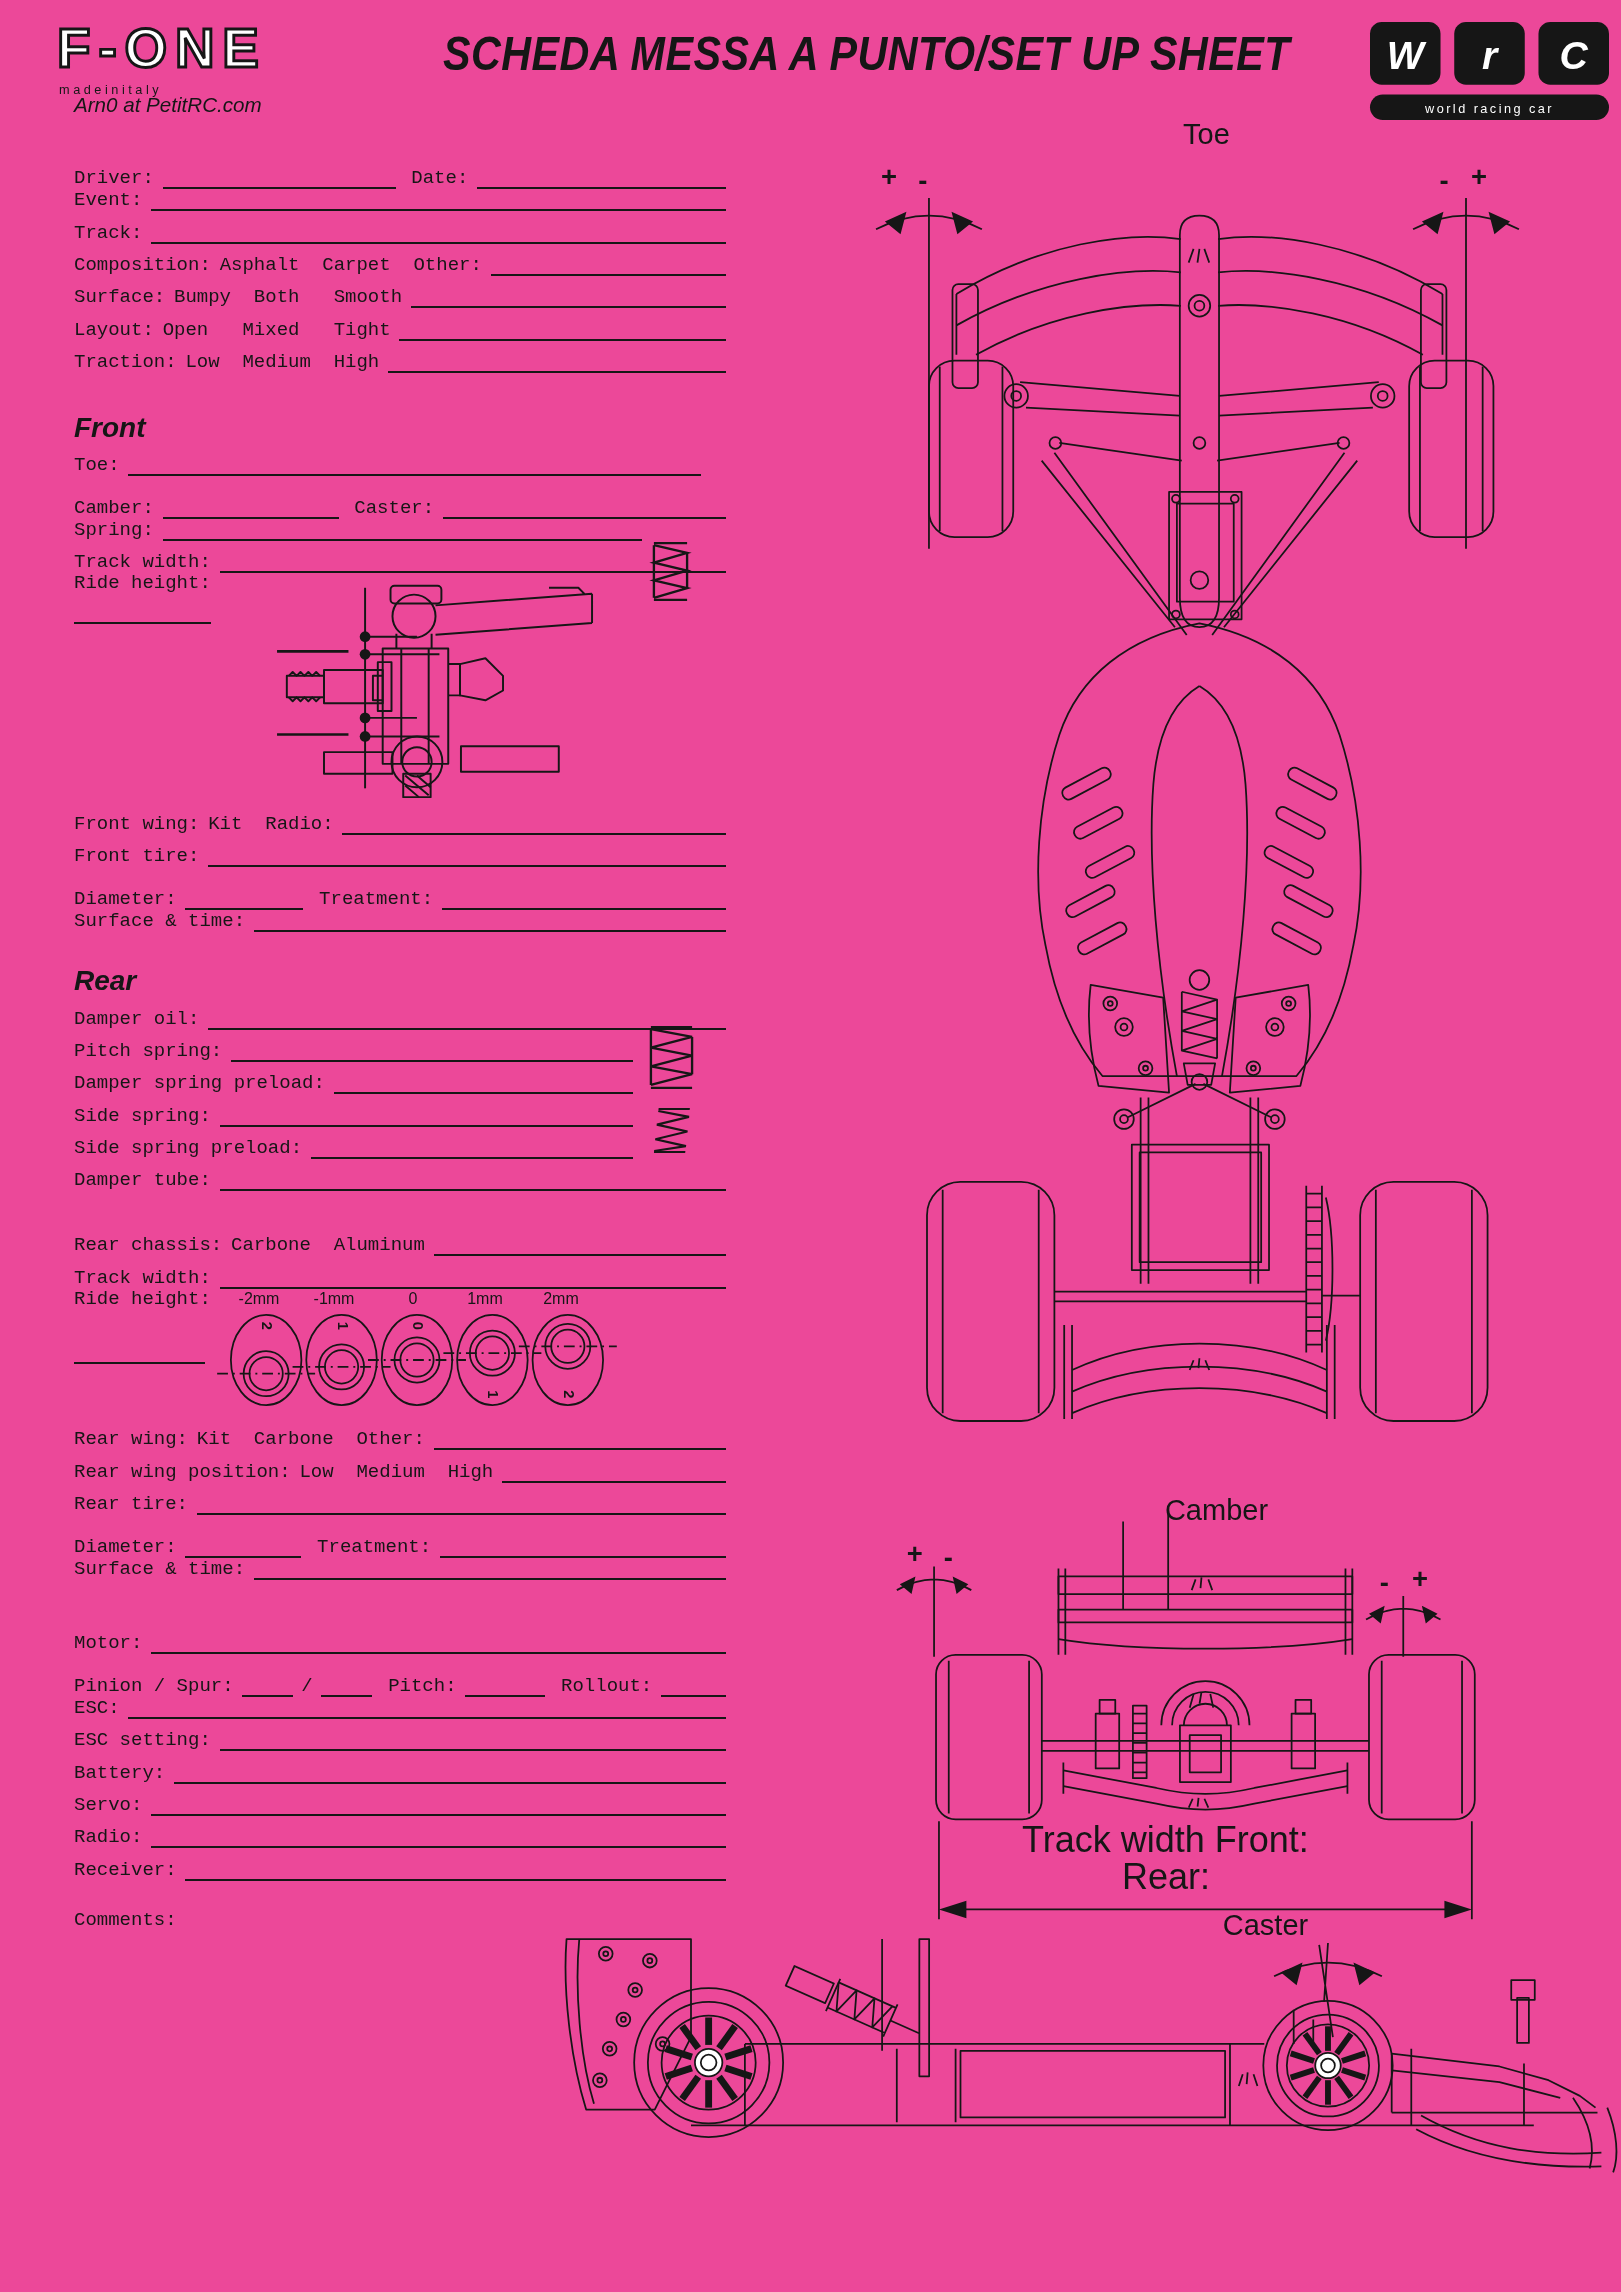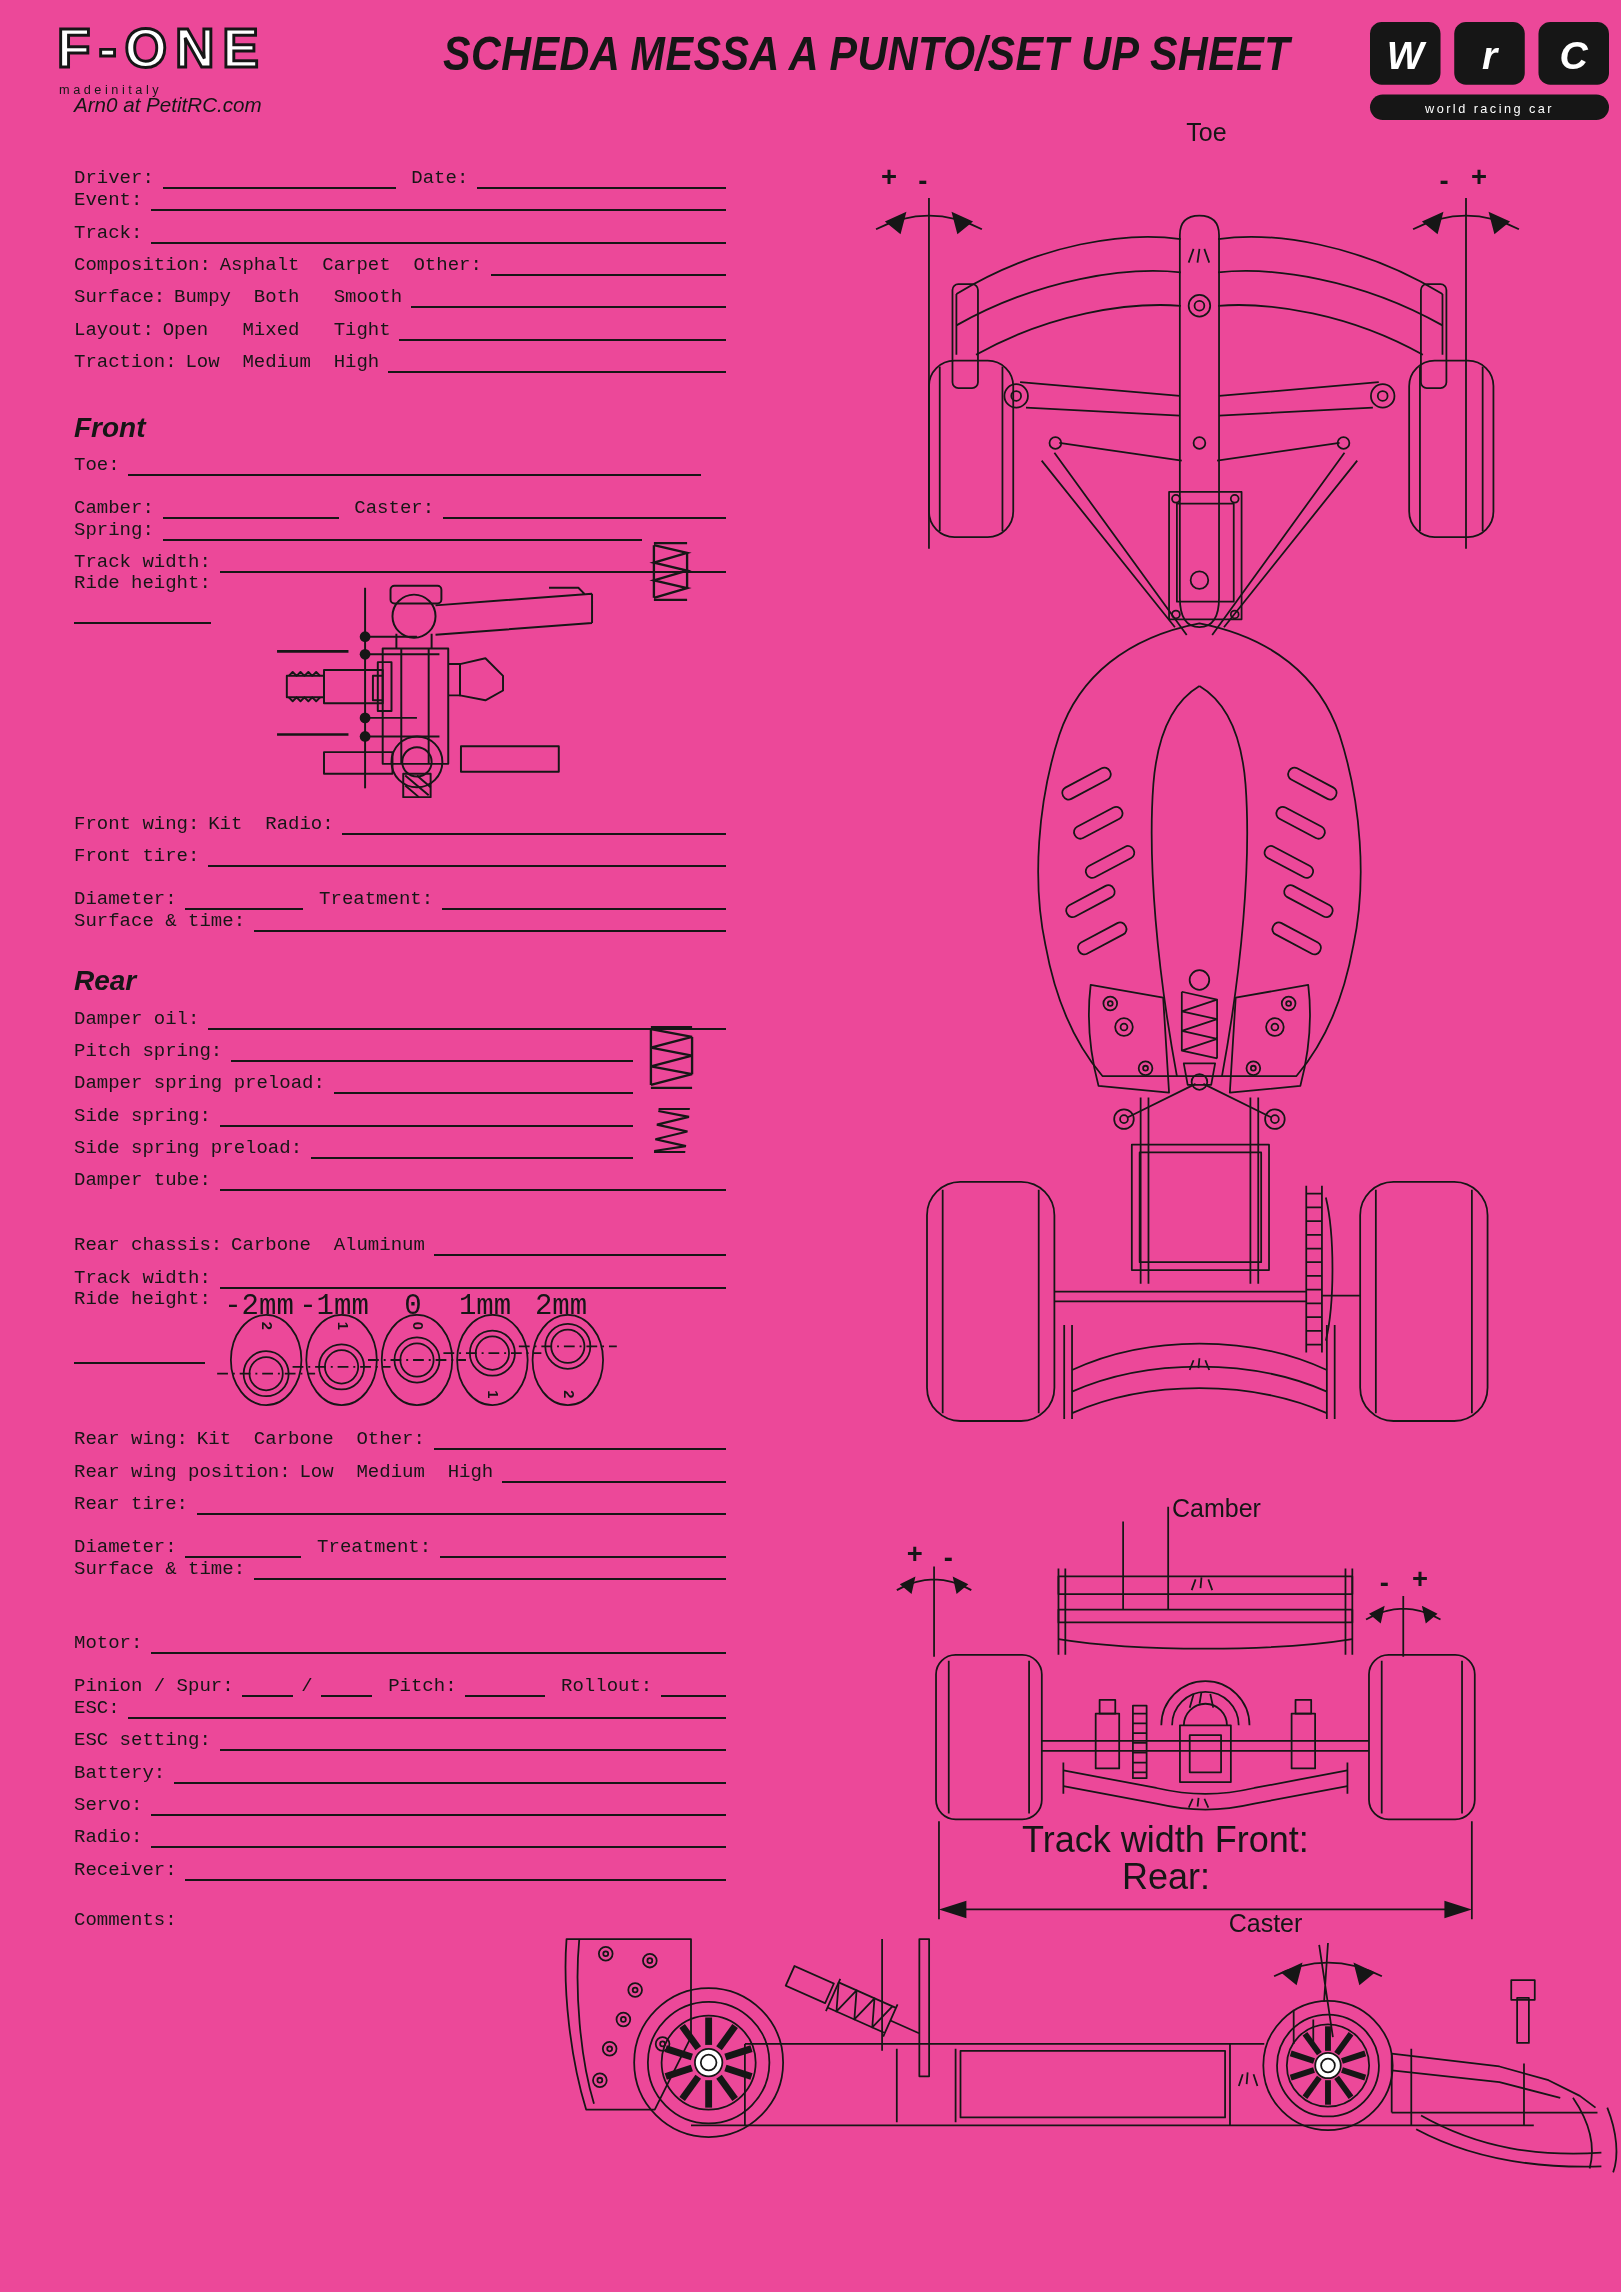--- a/index.html
+++ b/index.html
@@ -6,23 +6,23 @@
   .page{position:relative;width:1621px;height:2293px;background:#ec4899;
         font-family:"Liberation Sans", sans-serif;color:#161616;overflow:hidden;}
   .row{position:absolute;display:flex;align-items:flex-end;font-size:19px;line-height:1.05;color:#161616;font-family:Liberation Mono, monospace;}
   .lbl{white-space:pre;}
   .opt{white-space:pre;margin-left:8.8px;}
   .ln{display:inline-block;border-bottom:2px solid #161616;height:29px;margin-left:8.8px;}
   .grow{flex:1 1 auto;}
   .pad{margin-left:15.7px;margin-top:22px;}
   .sec{position:absolute;font-size:28px;font-weight:bold;font-style:italic;}
   .lnabs{position:absolute;border-bottom:2px solid #161616;height:0;}
-  .figtitle{position:absolute;font-size:25px;text-align:center;}
+  .figtitle{position:absolute;font-size:29px;text-align:center;}
   .dimlbl{position:absolute;font-size:36px;white-space:pre;}
-  .rhopt{position:absolute;font-size:29px;transform:translateX(-50%);white-space:pre;font-family:Liberation Mono, monospace;}
+  .rhopt{position:absolute;font-size:16px;transform:translateX(-50%);white-space:pre;}
   .title{position:absolute;left:443px;top:25.5px;width:882px;font-size:43px;font-weight:900;
          font-style:italic;letter-spacing:0.5px;transform:scaleX(0.96) scaleY(1.12);transform-origin:left top;white-space:pre;}
   .credit{position:absolute;left:74px;top:93px;font-size:20.6px;font-style:italic;}
   svg{position:absolute;overflow:visible;}
   svg text{font-family:"Liberation Sans", sans-serif;}
   .sign{font-size:28px;font-weight:bold;fill:#161616;}
 </style>
 </head>
 <body>
 

